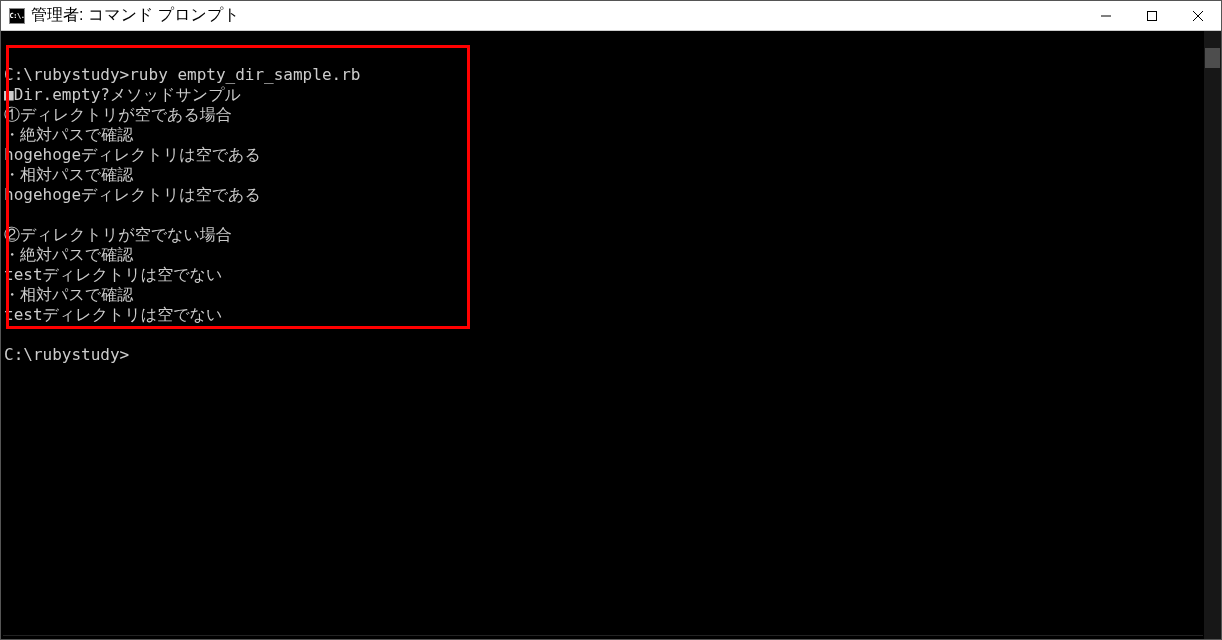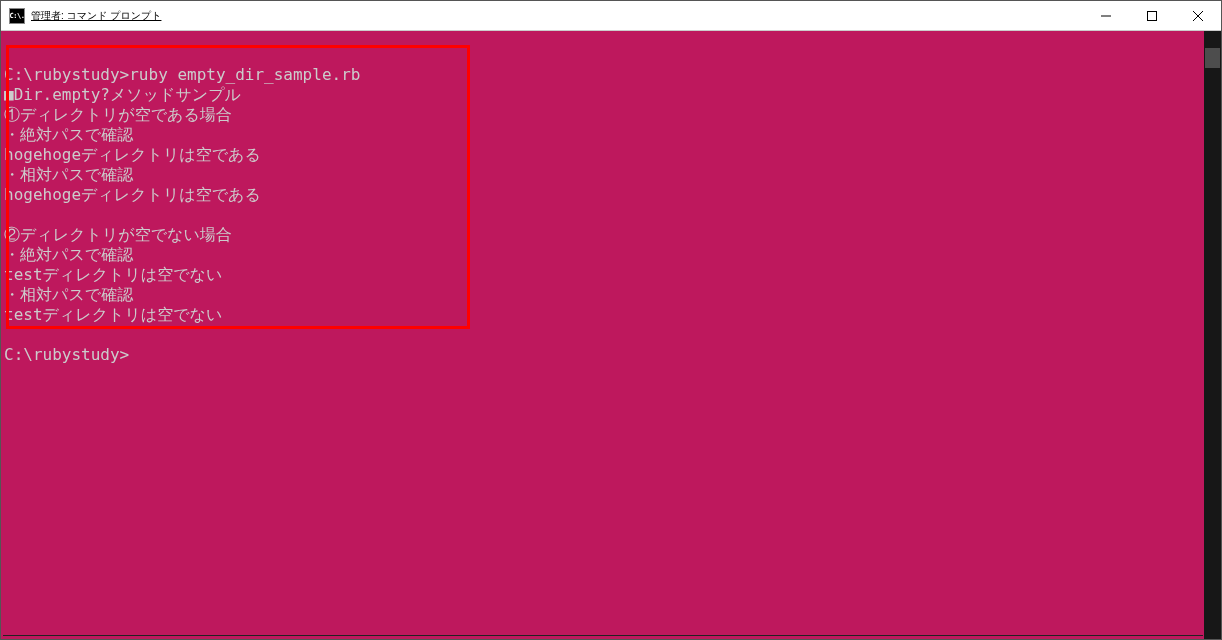--- a/index.html
+++ b/index.html
@@ -41,24 +41,23 @@
       display: flex;
       align-items: center;
       justify-content: center;
       font-size: 7px;
       color: #fff;
       font-family: monospace;
       font-weight: bold;
       letter-spacing: -0.5px;
     }
     .titlebar-text {
-      font-size: 10px;
+      font-size: 16px;
       color: #000;
       flex: 1;
-      text-decoration: underline;
     }
     .titlebar-controls {
       display: flex;
       height: 100%;
     }
     .titlebar-btn {
       width: 46px;
       height: 100%;
       display: flex;
       align-items: center;
@@ -66,21 +65,21 @@
       background: transparent;
       border: none;
       cursor: pointer;
     }
     .titlebar-btn svg {
       width: 10px;
       height: 10px;
     }
     .terminal-area {
       flex: 1;
-      background: #be185d;
+      background: #000000;
       position: relative;
       overflow: hidden;
     }
     .terminal-content {
       position: absolute;
       top: 14px;
       left: 0;
       right: 18px;
       color: #cccccc;
       font-family: "MS Gothic", "Consolas", monospace;

